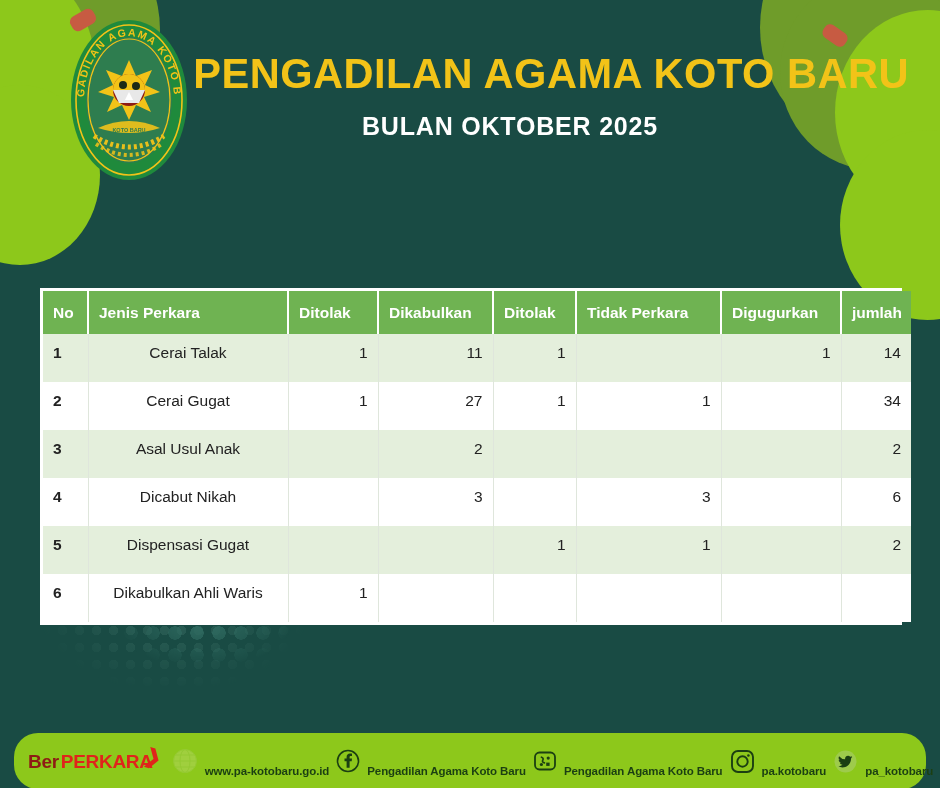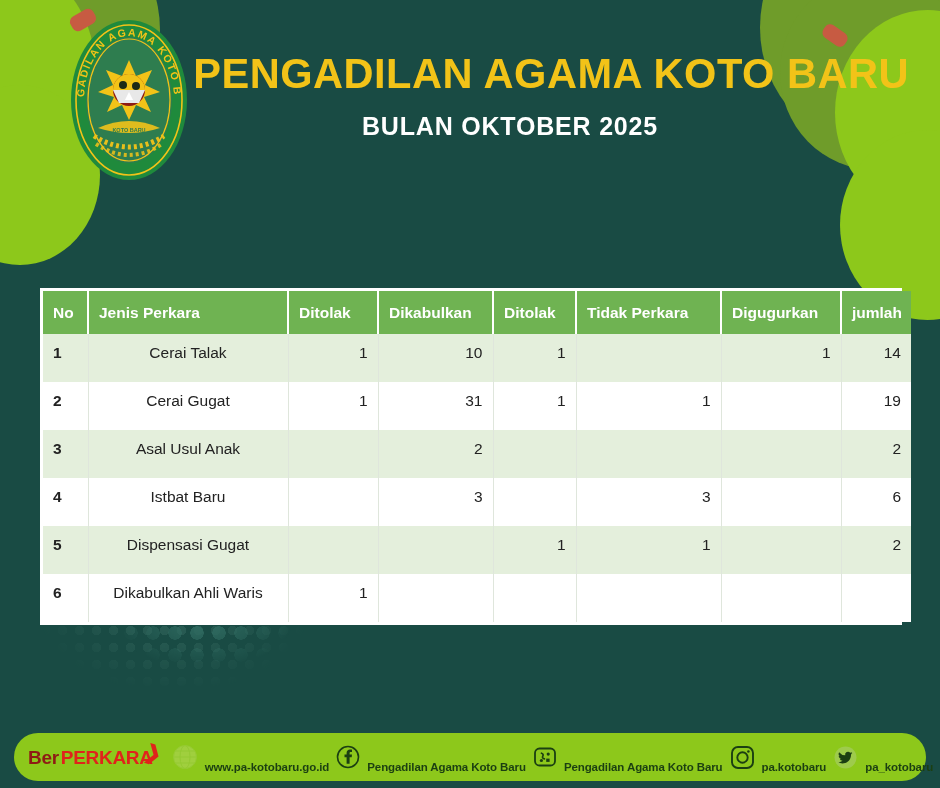--- a/index.html
+++ b/index.html
@@ -146,21 +146,21 @@
   col.c-tid  { width: 145px; }
   col.c-dig  { width: 120px; }
   col.c-jml  { width: 70px;  }
 
   
   .footer {
     position: absolute;
     left: 14px;
     top: 733px;
     width: 912px;
-    height: 48px;
+    height: 56px;
     background: #8DC81B;
     border-radius: 24px;
     display: flex;
     align-items: center;
     padding: 0 8px 0 14px;
     gap: 7px;
   }
   .berakhlak { display: flex; align-items: center; gap: 2px; position: relative; }
   .ber-txt {
     font-size: 19px; font-weight: bold; letter-spacing: -.3px;
@@ -272,49 +272,49 @@
           <th>Tidak Perkara</th>
           <th>Digugurkan</th>
           <th>jumlah</th>
         </tr>
       </thead>
       <tbody>
         <tr>
           <td class="no">1</td>
           <td class="name">Cerai Talak</td>
           <td class="num">1</td>
-          <td class="num">10</td>
+          <td class="num">11</td>
           <td class="num">1</td>
           <td class="num"></td>
           <td class="num">1</td>
           <td class="num">14</td>
         </tr>
         <tr>
           <td class="no">2</td>
           <td class="name">Cerai Gugat</td>
           <td class="num">1</td>
-          <td class="num">31</td>
-          <td class="num">1</td>
-          <td class="num">1</td>
-          <td class="num"></td>
-          <td class="num">19</td>
+          <td class="num">27</td>
+          <td class="num">1</td>
+          <td class="num">1</td>
+          <td class="num"></td>
+          <td class="num">34</td>
         </tr>
         <tr>
           <td class="no">3</td>
           <td class="name">Asal Usul Anak</td>
           <td class="num"></td>
           <td class="num">2</td>
           <td class="num"></td>
           <td class="num"></td>
           <td class="num"></td>
           <td class="num">2</td>
         </tr>
         <tr>
           <td class="no">4</td>
-          <td class="name">Istbat Baru</td>
+          <td class="name">Dicabut Nikah</td>
           <td class="num"></td>
           <td class="num">3</td>
           <td class="num"></td>
           <td class="num">3</td>
           <td class="num"></td>
           <td class="num">6</td>
         </tr>
         <tr>
           <td class="no">5</td>
           <td class="name">Dispensasi Gugat</td>

